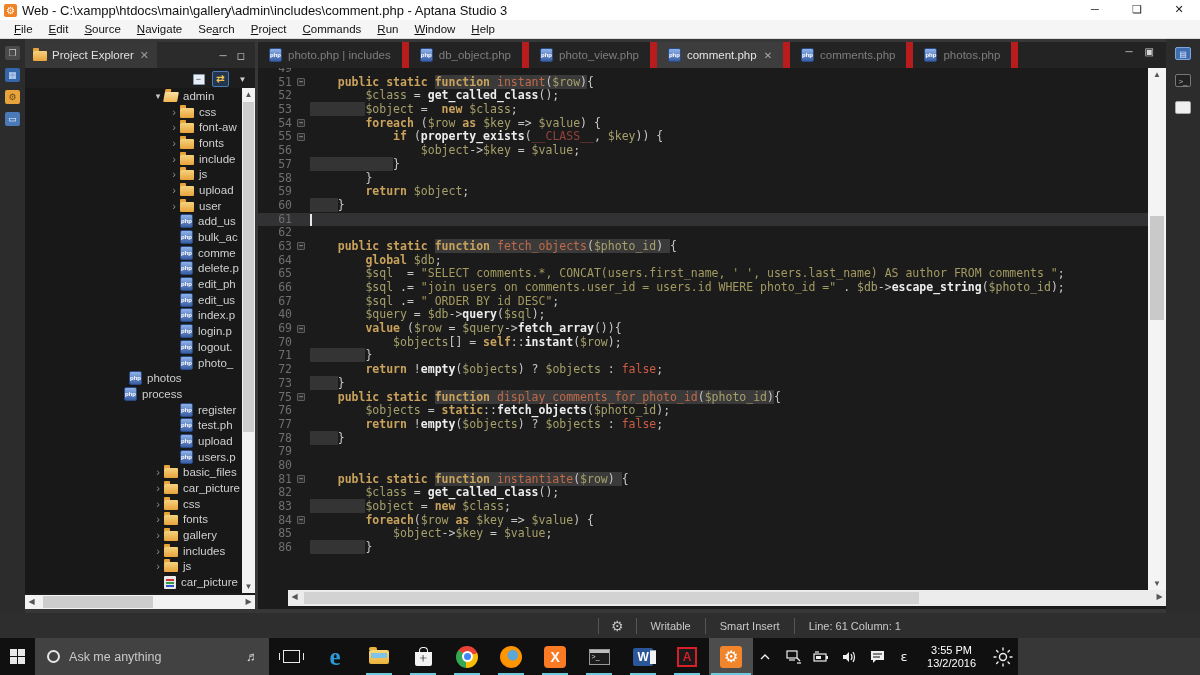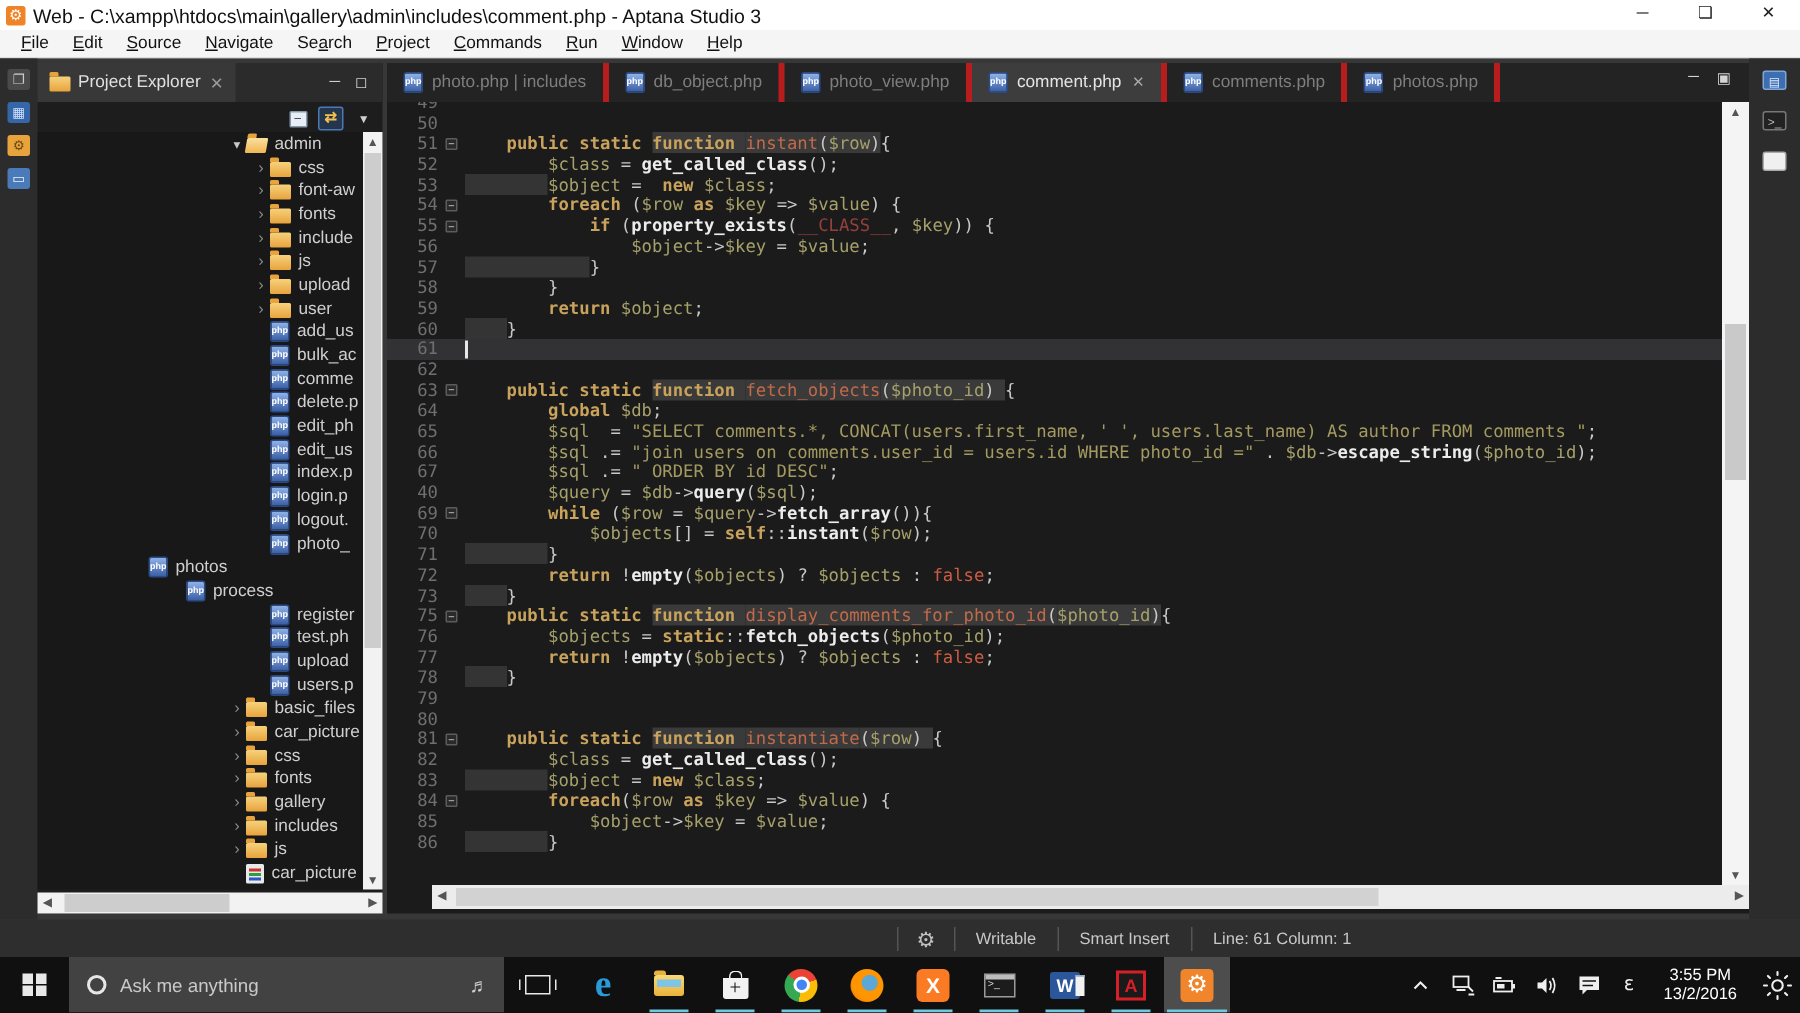--- a/index.html
+++ b/index.html
@@ -78,21 +78,21 @@
   
   #pe-vscroll { position:absolute; right:0; top:46px; width:13px; height:505px; background:#f2f2f2; }
   #pe-vthumb { position:absolute; left:1px; top:14px; width:11px; height:330px; background:#cdcdcd; }
   .scroll-arrow { position:absolute; width:13px; height:13px; color:#555; font-size:8px; text-align:center; line-height:13px; }
   #pe-hscroll { position:absolute; left:0; top:553px; width:230px; height:14px; background:#f2f2f2; }
   #pe-hthumb { position:absolute; left:18px; top:1px; width:110px; height:12px; background:#cdcdcd; }
 
   
   #editor-area { position:absolute; left:258px; top:3px; width:908px; height:567px; background:#1b1b1b; }
   #tabbar { position:absolute; left:0; top:0; width:908px; height:26px; background:#232323; display:flex; }
-  .etab { display:flex; align-items:center; padding:0 11px; height:26px; border-right:4px solid #b91c1c;justify-content:space-between; }
+  .etab { display:flex; align-items:center; padding:0 11px; height:26px; border-right:7px solid #b91c1c;justify-content:space-between; }
   .etab .tab-label { font-size:11.5px; color:#7e7e7e; margin-left:6px; white-space:nowrap; }
   .etab.active { background:#3d3d3d; }
   .etab.active .tab-label { color:#e4e4e4; }
   .tab-close { color:#a8a8a8; font-size:10px; margin-left:7px; }
   #tab-minmax { margin-left:auto; display:flex; gap:12px; padding:4px 12px 0 0; }
   .tab-mm { color:#d5d5d5; font-size:10px; }
 
   #code-region { position:absolute; left:0; top:26px; width:890px; height:522px; overflow:hidden;
     font-family:"DejaVu Sans Mono", monospace; font-size:11.5px; }
   #code-lines { position:absolute; left:0; top:-6px; width:890px; }
@@ -121,21 +121,21 @@
   #ed-hthumb { position:absolute; left:16px; top:2px; width:615px; height:12px; background:#d2d2d2; }
 
   
   #statusbar { position:absolute; left:0; top:613px; width:1200px; height:25px; background:#2e2e2e;
     display:flex; align-items:center; font-size:11px; color:#c8c8c8; }
   .sb-sep { width:1px; height:16px; background:#555; }
   .sb-cell { padding:0 14px; white-space:nowrap; }
   #sb-gear { font-size:14px; color:#c0c0c0; padding:0 12px; }
 
   
-  #taskbar { position:absolute; left:0; top:638px; width:1200px; height:37px; background:#101010;
+  #taskbar { position:absolute; left:0; top:638px; width:1018px; height:37px; background:#101010;
     display:flex; align-items:stretch; }
   #start-btn { width:46px; display:flex; align-items:center; justify-content:center; }
   .win-logo { display:grid; grid-template-columns:7px 7px; grid-template-rows:7px 7px; gap:1.5px; }
   .win-logo span { background:#e8e8e8; }
   #search-box { width:290px; background:#424242; display:flex; align-items:center; margin:0; position:relative; }
   #search-ring { width:13px; height:13px; border:2px solid #e6e6e6; border-radius:50%; margin:0 9px 0 12px; flex:none; }
   #search-input { background:transparent; border:none; outline:none; color:#d8d8d8; font-size:12.5px;
     font-family:"Liberation Sans", sans-serif; width:200px; }
   #search-input::placeholder { color:#c9c9c9; }
   #mic-icon { position:absolute; right:10px; color:#d0d0d0; font-size:13px; }
@@ -326,21 +326,21 @@
           <div class="tree-row" style="padding-left: 143px;">
             <span class="tr-arrow"></span>
             <span class="tree-icon i-php">php</span>
             <span class="tr-label">logout.</span>
           </div>
           <div class="tree-row" style="padding-left: 143px;">
             <span class="tr-arrow"></span>
             <span class="tree-icon i-php">php</span>
             <span class="tr-label">photo_</span>
           </div>
-          <div class="tree-row" style="padding-left: 62px;">
+          <div class="tree-row" style="padding-left: 92px;">
             <span class="tr-arrow"></span>
             <span class="tree-icon i-php">php</span>
             <span class="tr-label">photos</span>
           </div>
           <div class="tree-row" style="padding-left: 87px;">
             <span class="tr-arrow"></span>
             <span class="tree-icon i-php">php</span>
             <span class="tr-label">process</span>
           </div>
           <div class="tree-row" style="padding-left: 143px;">
@@ -444,40 +444,39 @@
             <span class="tab-label">photos.php</span>
           </div>
           <div id="tab-minmax">
             <span class="tab-mm">─</span>
             <span class="tab-mm">▣</span>
           </div>
         </div>
       <div id="code-region">
         <div id="code-lines">
             <div class="cline"><span class="lnum">49</span><span class="ctext"></span></div>
-            <div class="cline"><span class="lnum">50</span><span class="ctext"></span></div>
             <div class="cline"><span class="lnum">51</span><span class="fold">−</span><span class="ctext"><span class="tp">    </span><span class="tk">public </span><span class="tk">static </span><span class="tk hl">function </span><span class="tf hl">instant</span><span class="tp hl">(</span><span class="tv hl">$row</span><span class="tp hl">)</span><span class="tp">{</span></span></div>
             <div class="cline"><span class="lnum">52</span><span class="ctext"><span class="tp">        </span><span class="tv">$class</span><span class="tp"> = </span><span class="tm">get_called_class</span><span class="tp">();</span></span></div>
             <div class="cline"><span class="lnum">53</span><span class="ctext"><span class="tw">        </span><span class="tv">$object</span><span class="tp"> =  </span><span class="tk">new </span><span class="tv">$class</span><span class="tp">;</span></span></div>
             <div class="cline"><span class="lnum">54</span><span class="fold">−</span><span class="ctext"><span class="tp">        </span><span class="tk">foreach </span><span class="tp">(</span><span class="tv">$row</span><span class="tk"> as </span><span class="tv">$key</span><span class="tp"> =&gt; </span><span class="tv">$value</span><span class="tp">) {</span></span></div>
             <div class="cline"><span class="lnum">55</span><span class="fold">−</span><span class="ctext"><span class="tp">            </span><span class="tk">if </span><span class="tp">(</span><span class="tm">property_exists</span><span class="tp">(</span><span class="tc">__CLASS__</span><span class="tp">, </span><span class="tv">$key</span><span class="tp">)) {</span></span></div>
             <div class="cline"><span class="lnum">56</span><span class="ctext"><span class="tp">                </span><span class="tv">$object</span><span class="tp">-&gt;</span><span class="tv">$key</span><span class="tp"> = </span><span class="tv">$value</span><span class="tp">;</span></span></div>
             <div class="cline"><span class="lnum">57</span><span class="ctext"><span class="tw">            </span><span class="tp">}</span></span></div>
             <div class="cline"><span class="lnum">58</span><span class="ctext"><span class="tp">        }</span></span></div>
             <div class="cline"><span class="lnum">59</span><span class="ctext"><span class="tp">        </span><span class="tk">return </span><span class="tv">$object</span><span class="tp">;</span></span></div>
             <div class="cline"><span class="lnum">60</span><span class="ctext"><span class="tw">    </span><span class="tp">}</span></span></div>
             <div class="cline current"><span class="lnum">61</span><span class="ctext"></span><span class="cursor-bar"></span></div>
             <div class="cline"><span class="lnum">62</span><span class="ctext"></span></div>
             <div class="cline"><span class="lnum">63</span><span class="fold">−</span><span class="ctext"><span class="tp">    </span><span class="tk">public </span><span class="tk">static </span><span class="tk hl">function </span><span class="tf hl">fetch_objects</span><span class="tp hl">(</span><span class="tv hl">$photo_id</span><span class="tp hl">) </span><span class="tp">{</span></span></div>
             <div class="cline"><span class="lnum">64</span><span class="ctext"><span class="tp">        </span><span class="tk">global </span><span class="tv">$db</span><span class="tp">;</span></span></div>
             <div class="cline"><span class="lnum">65</span><span class="ctext"><span class="tp">        </span><span class="tv">$sql</span><span class="tp">  = </span><span class="ts">"SELECT comments.*, CONCAT(users.first_name, ' ', users.last_name) AS author FROM comments "</span><span class="tp">;</span></span></div>
             <div class="cline"><span class="lnum">66</span><span class="ctext"><span class="tp">        </span><span class="tv">$sql</span><span class="tp"> .= </span><span class="ts">"join users on comments.user_id = users.id WHERE photo_id ="</span><span class="tp"> . </span><span class="tv">$db</span><span class="tp">-&gt;</span><span class="tm">escape_string</span><span class="tp">(</span><span class="tv">$photo_id</span><span class="tp">);</span></span></div>
             <div class="cline"><span class="lnum">67</span><span class="ctext"><span class="tp">        </span><span class="tv">$sql</span><span class="tp"> .= </span><span class="ts">" ORDER BY id DESC"</span><span class="tp">;</span></span></div>
             <div class="cline"><span class="lnum">40</span><span class="ctext"><span class="tp">        </span><span class="tv">$query</span><span class="tp"> = </span><span class="tv">$db</span><span class="tp">-&gt;</span><span class="tm">query</span><span class="tp">(</span><span class="tv">$sql</span><span class="tp">);</span></span></div>
-            <div class="cline"><span class="lnum">69</span><span class="fold">−</span><span class="ctext"><span class="tp">        </span><span class="tk">while </span><span class="tp">(</span><span class="tv">$row</span><span class="tp"> = </span><span class="tv">$query</span><span class="tp">-&gt;</span><span class="tm">fetch_array</span><span class="tp">()){</span></span></div>
+            <div class="cline"><span class="lnum">69</span><span class="fold">−</span><span class="ctext"><span class="tp">        </span><span class="tk">value </span><span class="tp">(</span><span class="tv">$row</span><span class="tp"> = </span><span class="tv">$query</span><span class="tp">-&gt;</span><span class="tm">fetch_array</span><span class="tp">()){</span></span></div>
             <div class="cline"><span class="lnum">70</span><span class="ctext"><span class="tp">            </span><span class="tv">$objects</span><span class="tp">[] = </span><span class="tk">self</span><span class="tp">::</span><span class="tm">instant</span><span class="tp">(</span><span class="tv">$row</span><span class="tp">);</span></span></div>
             <div class="cline"><span class="lnum">71</span><span class="ctext"><span class="tw">        </span><span class="tp">}</span></span></div>
             <div class="cline"><span class="lnum">72</span><span class="ctext"><span class="tp">        </span><span class="tk">return </span><span class="tp">!</span><span class="tm">empty</span><span class="tp">(</span><span class="tv">$objects</span><span class="tp">) ? </span><span class="tv">$objects</span><span class="tp"> : </span><span class="tx">false</span><span class="tp">;</span></span></div>
             <div class="cline"><span class="lnum">73</span><span class="ctext"><span class="tw">    </span><span class="tp">}</span></span></div>
             <div class="cline"><span class="lnum">75</span><span class="fold">−</span><span class="ctext"><span class="tp">    </span><span class="tk">public </span><span class="tk">static </span><span class="tk hl">function </span><span class="tf hl">display_comments_for_photo_id</span><span class="tp hl">(</span><span class="tv hl">$photo_id</span><span class="tp hl">)</span><span class="tp">{</span></span></div>
             <div class="cline"><span class="lnum">76</span><span class="ctext"><span class="tp">        </span><span class="tv">$objects</span><span class="tp"> = </span><span class="tk">static</span><span class="tp">::</span><span class="tm">fetch_objects</span><span class="tp">(</span><span class="tv">$photo_id</span><span class="tp">);</span></span></div>
             <div class="cline"><span class="lnum">77</span><span class="ctext"><span class="tp">        </span><span class="tk">return </span><span class="tp">!</span><span class="tm">empty</span><span class="tp">(</span><span class="tv">$objects</span><span class="tp">) ? </span><span class="tv">$objects</span><span class="tp"> : </span><span class="tx">false</span><span class="tp">;</span></span></div>
             <div class="cline"><span class="lnum">78</span><span class="ctext"><span class="tw">    </span><span class="tp">}</span></span></div>
             <div class="cline"><span class="lnum">79</span><span class="ctext"></span></div>
             <div class="cline"><span class="lnum">80</span><span class="ctext"></span></div>

